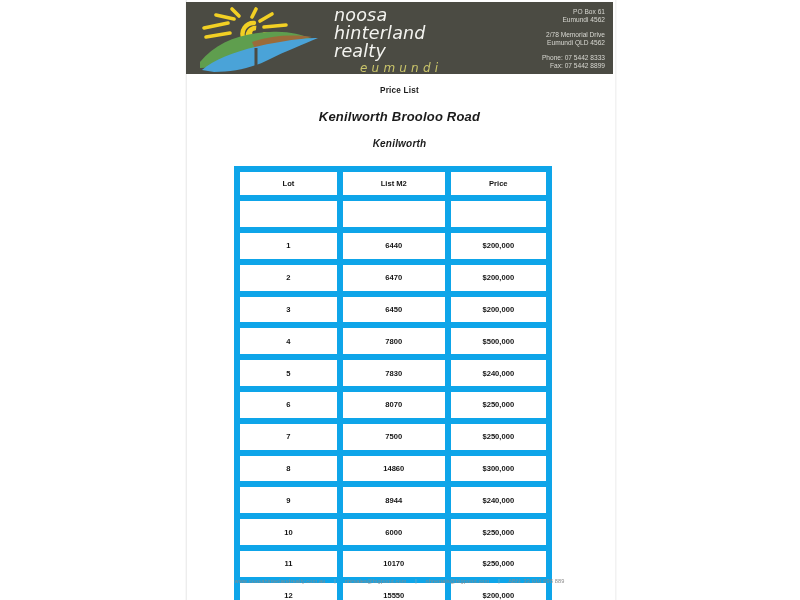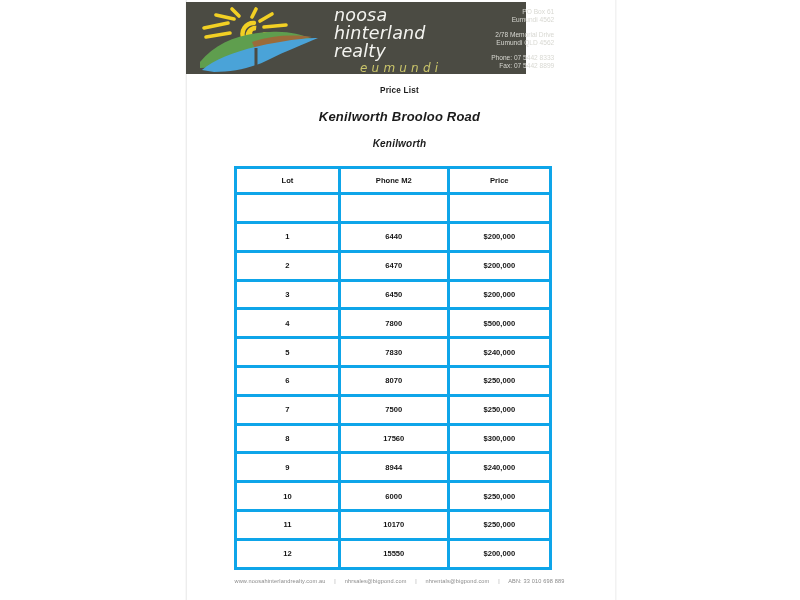--- a/index.html
+++ b/index.html
@@ -38,21 +38,21 @@
     right: 0; top: 0;
     width: 1px; height: 600px;
     background: #f2f2f2;
   }
 
   
   .letterhead {
     position: absolute;
     left: 0;
     top: 2px;
-    width: 340px;
+    width: 427px;
     height: 72px;
     background: #4b4b43;
     display: flex;
     align-items: stretch;
   }
   .lh-logo {
     width: 140px;
     flex: 0 0 140px;
     position: relative;
   }
@@ -131,21 +131,21 @@
     left: 48px;
     top: 166px;
     width: 318px;
   }
   table.price {
     border-collapse: collapse;
     width: 100%;
     table-layout: fixed;
   }
   table.price td, table.price th {
-    border: 3px solid #0ea5e9;
+    border: 6px solid #0ea5e9;
     text-align: center;
     font-size: 7.6px;
     font-weight: bold;
     color: #141414;
     padding: 0;
     height: 25.8px;
     vertical-align: middle;
   }
   table.price th { height: 23px; }
   table.price tr.spacer td { height: 26px; }
@@ -238,21 +238,21 @@
   <div class="table-wrap">
     <table class="price">
       <colgroup>
         <col class="c-lot">
           <col class="c-area">
           <col class="c-price">
       </colgroup>
       <thead>
         <tr>
           <th>Lot</th>
-          <th>Phone M2</th>
+          <th>List M2</th>
           <th>Price</th>
         </tr>
       </thead>
       <tbody>
         <tr class="spacer">
           <td></td>
           <td></td>
           <td></td>
         </tr>
         <tr>
@@ -285,21 +285,21 @@
           <td>8070</td>
           <td>$250,000</td>
         </tr>
         <tr>
           <td>7</td>
           <td>7500</td>
           <td>$250,000</td>
         </tr>
         <tr>
           <td>8</td>
-          <td>17560</td>
+          <td>14860</td>
           <td>$300,000</td>
         </tr>
         <tr>
           <td>9</td>
           <td>8944</td>
           <td>$240,000</td>
         </tr>
         <tr>
           <td>10</td>
           <td>6000</td>

